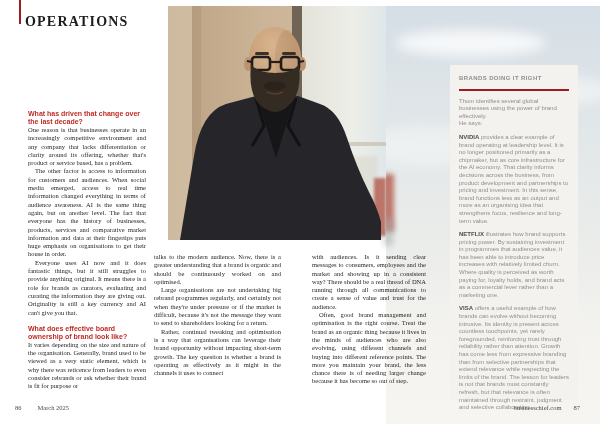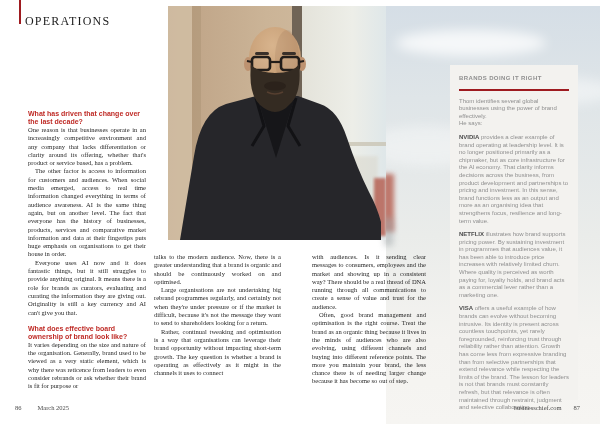--- a/index.html
+++ b/index.html
@@ -3,21 +3,21 @@
 <meta charset="utf-8">
 <style>
   html,body{margin:0;padding:0;background:#ffffff;}
   .spread{
     position:relative;width:600px;height:424px;background:#ffffff;overflow:hidden;
     font-family:"Liberation Serif", serif;color:#222;
   }
   
   .kicker-bar{position:absolute;left:19px;top:0;width:2px;height:24px;background:#9e1b20;}
   .kicker{position:absolute;left:25px;top:14px;font-family:"Liberation Serif",serif;
-    font-weight:normal;font-size:12px;letter-spacing:1.2px;color:#1c1c1c;}
+    font-weight:bold;font-size:14px;letter-spacing:1.2px;color:#1c1c1c;}
   
   .photo-man{position:absolute;left:168px;top:6px;width:218px;height:234px;overflow:hidden;}
   .photo-man svg{display:block;width:100%;height:100%;}
   
   .photo-sky{position:absolute;left:386px;top:6px;width:214px;height:418px;
     background:linear-gradient(180deg,#d5dee6 0%,#dfe5e8 22%,#eaecea 55%,#f4f3f0 80%,#f6f5f2 100%);}
   .cloud{position:absolute;border-radius:50%;filter:blur(6px);background:rgba(255,255,255,.75);}
   .c1{left:10px;top:24px;width:150px;height:26px;}
   .c2{left:70px;top:70px;width:160px;height:30px;opacity:.6;}
   .c3{left:-20px;top:120px;width:120px;height:40px;opacity:.5;}

